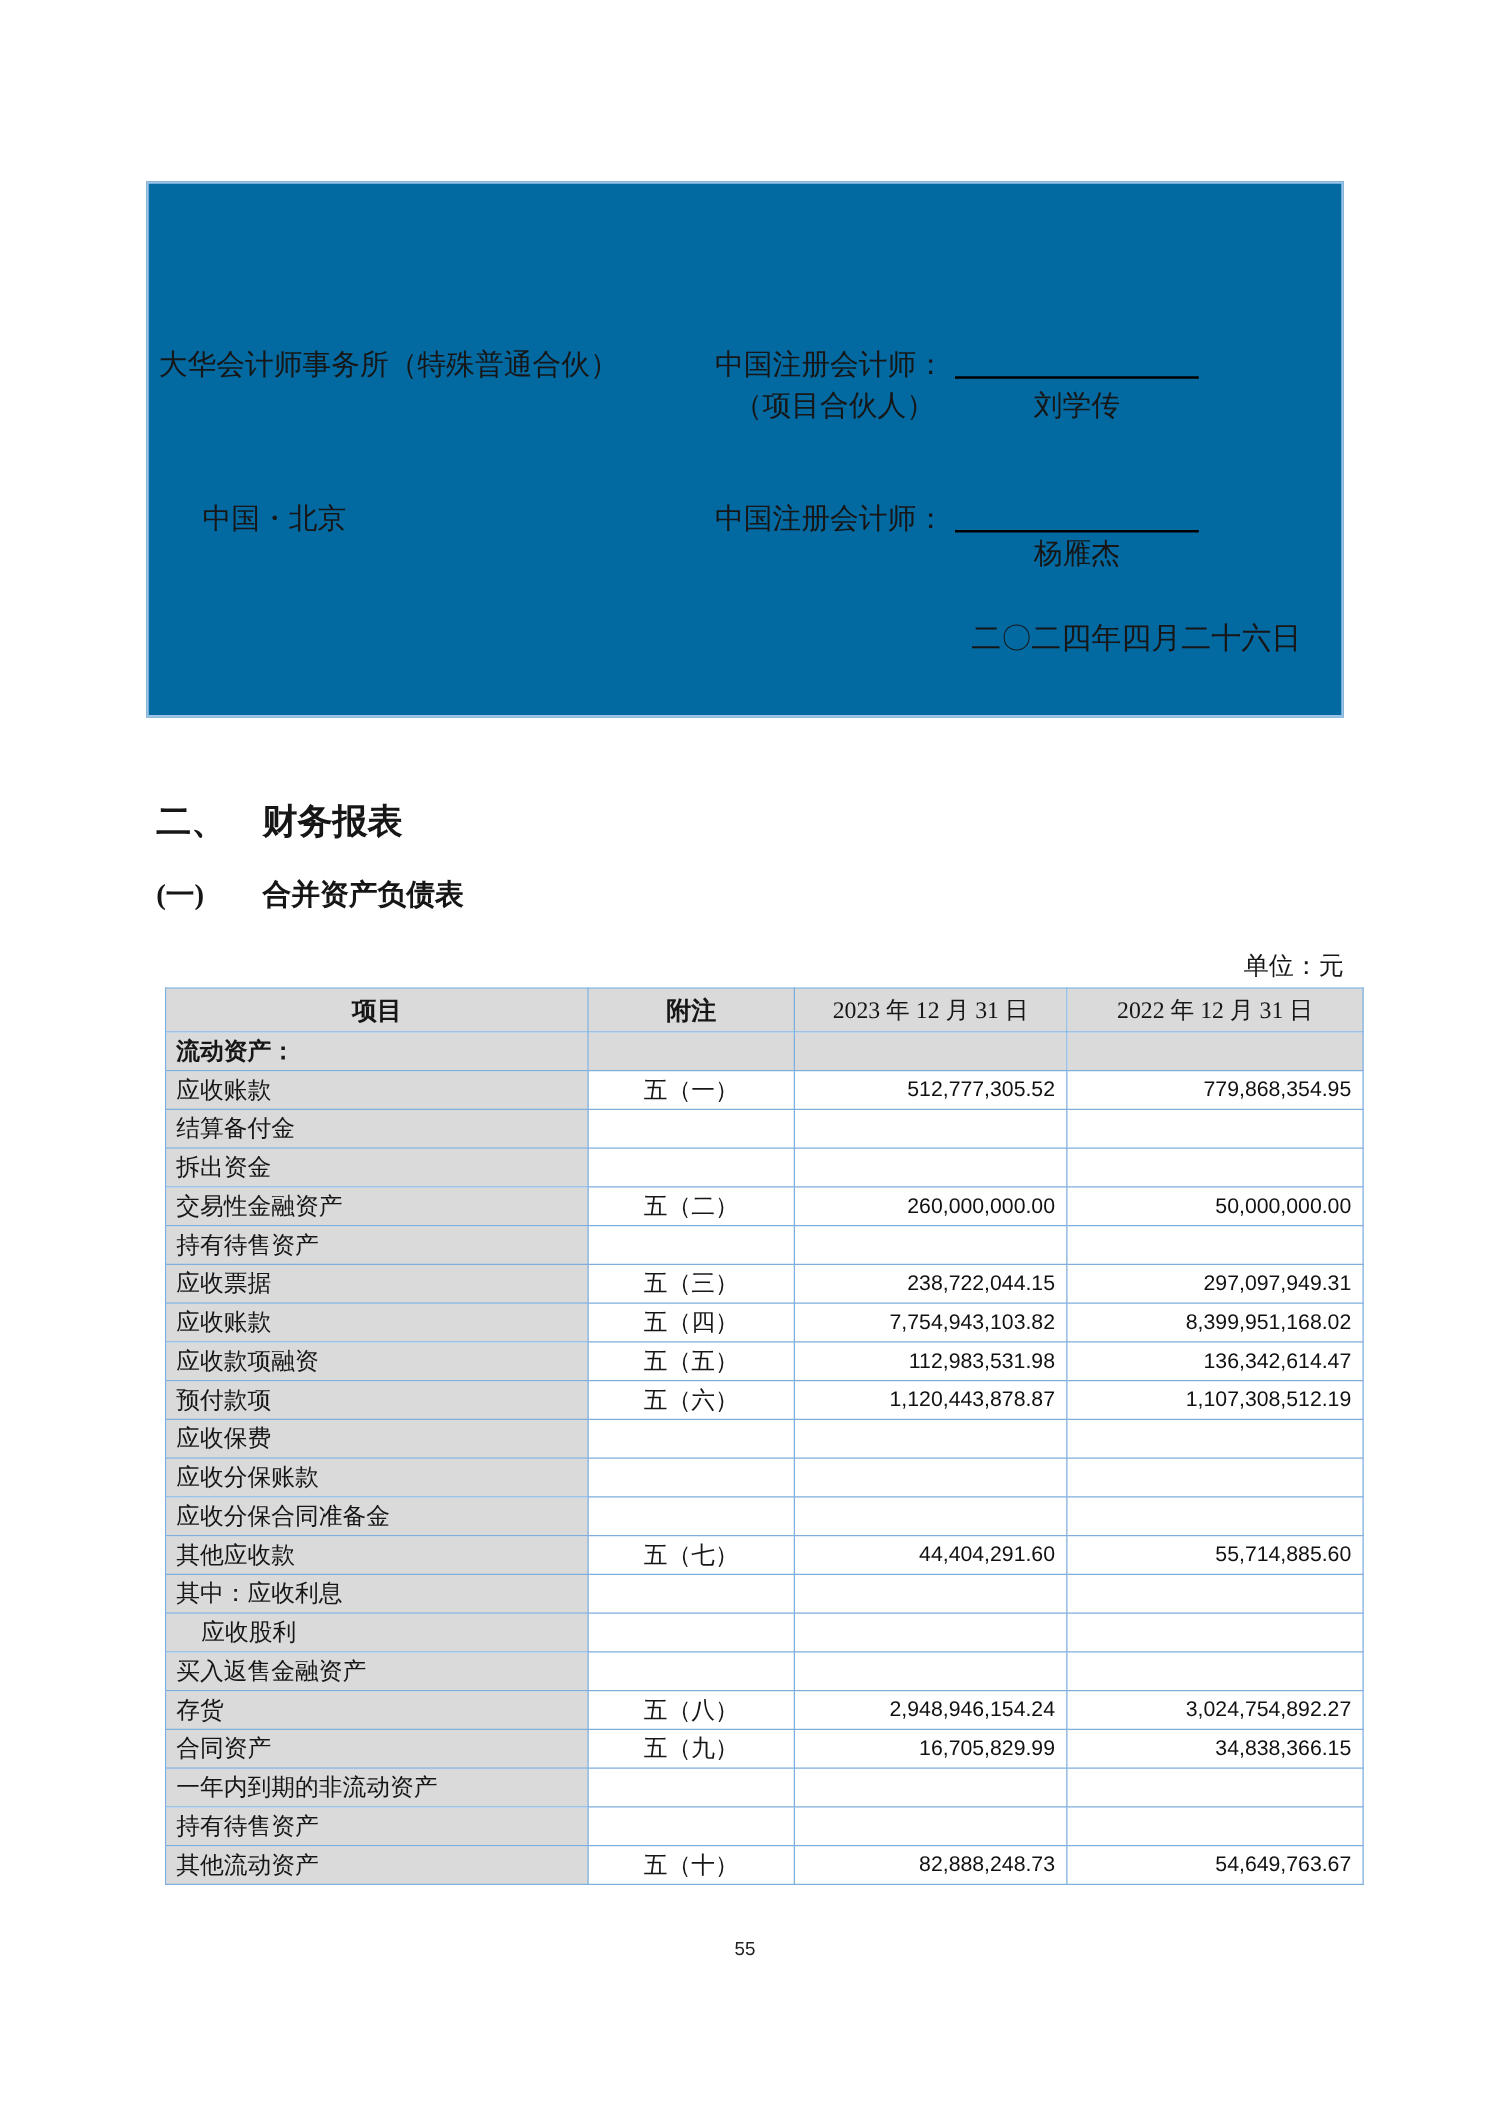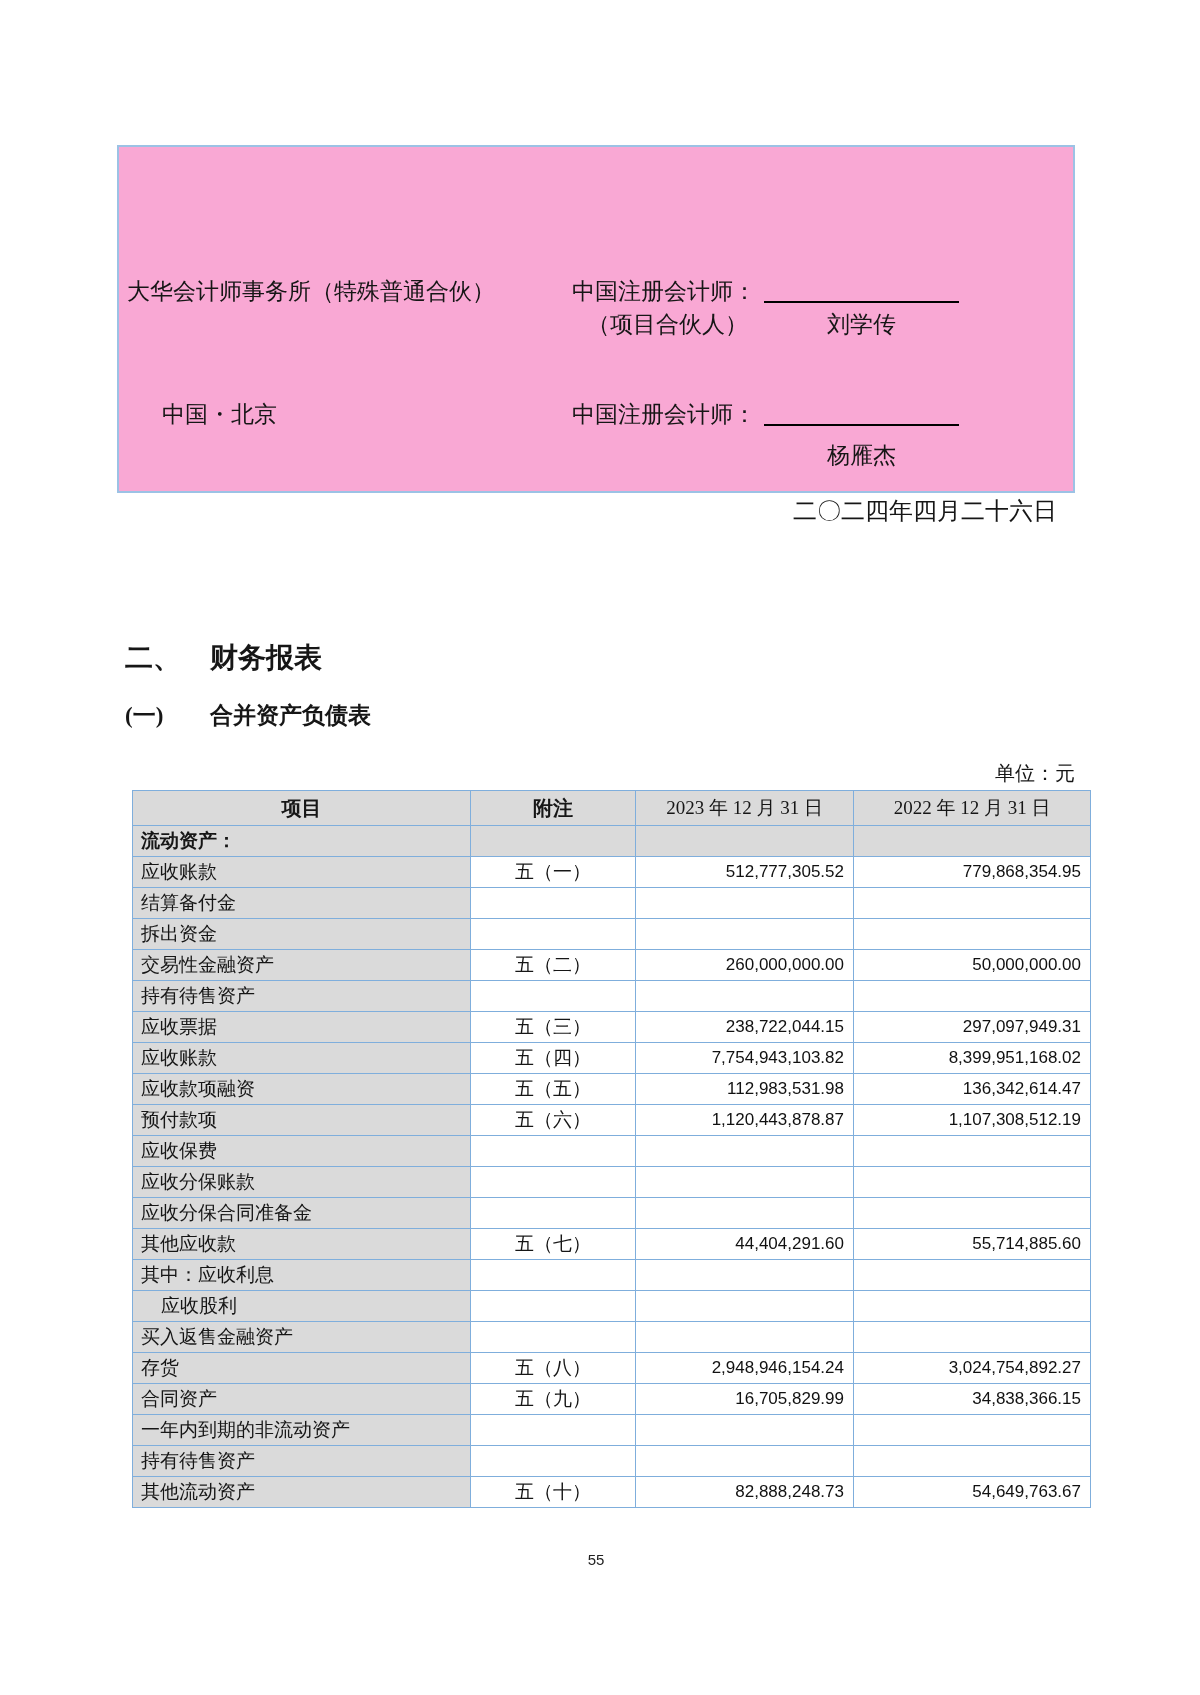--- a/index.html
+++ b/index.html
@@ -11,23 +11,23 @@
     position:relative;
     width:1200px;height:1695px;
     background:#ffffff;
     margin:0 auto;
     font-family:"Liberation Serif","DejaVu Serif",serif;
     color:#161616;
     overflow:hidden;
   }
   
   .sig-box{
-    position:absolute;left:117px;top:145px;width:958px;height:348px;
+    position:absolute;left:117px;top:145px;width:958px;height:429px;
     border:2px solid var(--box-border,#9cc2e5);
-    background:#f9a8d4;
+    background:#0369a1;
   }
   .sig-box .abs{position:absolute;white-space:nowrap;}
   .t23{font-size:23px;line-height:30px;}
   .t24{font-size:24px;line-height:32px;}
   .sig-underline{
     position:absolute;height:26px;width:195px;
     border-bottom:2px solid #000;
   }
   .sig-name{
     position:absolute;width:195px;text-align:center;
@@ -101,23 +101,23 @@
     <div class="abs t23" style="left:453px;top:130px;">中国注册会计师：</div>
     <div class="sig-underline" style="left:645px;top:130px;"></div>
 
     <div class="abs t23" style="left:468px;top:163px;">（项目合伙人）</div>
     <div class="sig-name" style="left:645px;top:163px;">刘学传</div>
 
     <div class="abs t23" style="left:43px;top:253px;">中国・北京</div>
 
     <div class="abs t23" style="left:453px;top:253px;">中国注册会计师：</div>
     <div class="sig-underline" style="left:645px;top:253px;"></div>
-    <div class="sig-name" style="left:645px;top:294px;">杨雁杰</div>
-
-    <div class="abs t24" style="right:16px;top:348px;">二〇二四年四月二十六日</div>
+    <div class="sig-name" style="left:645px;top:281px;">杨雁杰</div>
+
+    <div class="abs t24" style="right:32px;top:348px;">二〇二四年四月二十六日</div>
   </div>
 
   <div class="h1">
     <span class="num">二、</span><span>财务报表</span>
   </div>
   <div class="h2">
     <span class="num">(一)</span><span>合并资产负债表</span>
   </div>
   <div class="unit-line">单位：元</div>
 

